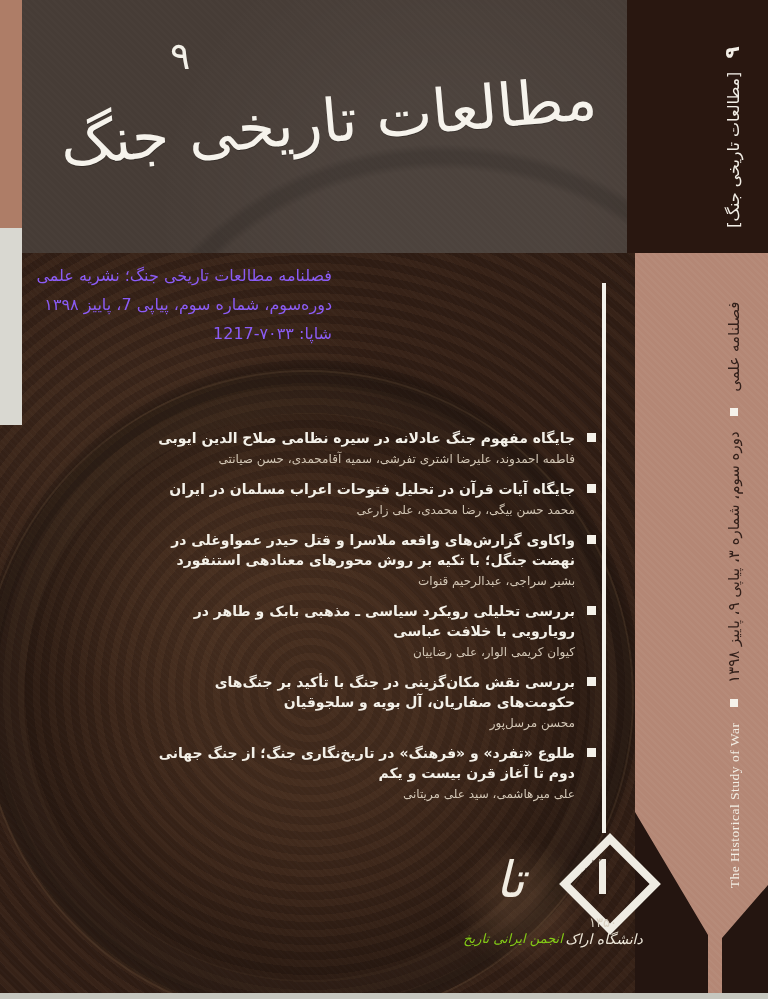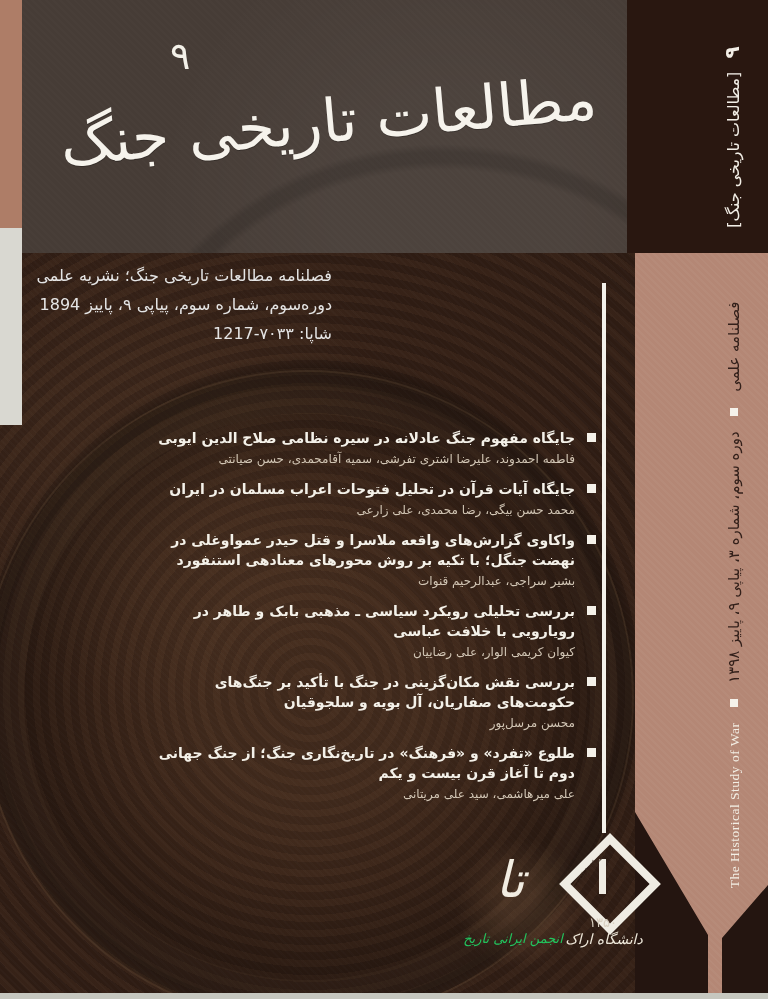--- a/index.html
+++ b/index.html
@@ -47,37 +47,37 @@
   .spine-pink{left:635px;top:253px;width:133px;height:740px;background:#b48775;
     clip-path:polygon(0 0,100% 0,100% 632px,87px 685px,87px 740px,73px 740px,73px 682px,0 559px);
     background-image:repeating-linear-gradient(45deg, rgba(255,255,255,0.03) 0 2px, transparent 2px 5px);}
   .spine-line{left:437px;top:583px;width:600px;height:24px;transform:rotate(-90deg);
     direction:rtl;text-align:center;white-space:nowrap;color:#33201a;font-size:15px;}
   .spine-line .sq{display:inline-block;width:8px;height:8px;background:#f5f2ea;margin:0 11px 2px 11px;vertical-align:middle;}
   .spine-line .en{font-family:"Liberation Serif",serif;font-size:13.5px;color:#f3efe5;letter-spacing:0.5px;}
 
   
   .issue-info{left:28px;top:261px;width:304px;direction:rtl;text-align:right;
-    color:#e5e5e5;font-size:16px;line-height:29px;}
+    color:#8b5cf6;font-size:16px;line-height:29px;}
 
   
   .white-line{left:602px;top:283px;width:4px;height:550px;background:#f3f1ea;}
 
   
   .articles{right:172px;top:428px;width:442px;direction:rtl;}
   .article{position:relative;padding-right:21px;margin-bottom:12px;}
   .article .bullet{position:absolute;right:0;top:5px;width:9px;height:9px;background:#f4f1e9;}
   .article .title{font-size:14px;font-weight:bold;line-height:20px;color:#f4f1e9;}
   .article .authors{font-size:12px;line-height:16px;margin-top:3px;color:#d2c6b5;}
 
   
   .assoc-logo{left:478px;top:846px;width:64px;height:72px;text-align:center;
     font-size:50px;font-style:italic;color:#f2ede2;line-height:68px;}
   .assoc-caption{left:458px;top:931px;width:110px;text-align:center;
-    font-size:13px;font-style:italic;color:#22c55e;direction:rtl;}
+    font-size:13px;font-style:italic;color:#84cc16;direction:rtl;}
   .arak-diamond{left:574px;top:848px;width:56px;height:56px;border:8px solid #efece3;
     transform:rotate(45deg);background:transparent;}
   .arak-bar{left:599px;top:859px;width:7px;height:35px;background:#efece3;}
   .arak-inner-text{left:566px;top:862px;width:52px;transform:rotate(-45deg);
     font-size:6.5px;color:#3a2a1f;text-align:center;direction:rtl;}
   .arak-year{left:584px;top:915px;width:38px;text-align:center;font-size:13px;color:#d8cfc0;}
   .arak-caption{left:558px;top:931px;width:92px;text-align:center;
     font-size:14px;font-style:italic;color:#efe9db;direction:rtl;}
 
   
@@ -110,21 +110,21 @@
   <div class="abs spine-line">
     <span>فصلنامه علمی</span>
     <span class="sq"></span>
     <span>دوره سوم، شماره ۳، پیاپی ۹، پاییز ۱۳۹۸</span>
     <span class="sq"></span>
     <span class="en">The Historical Study of War</span>
   </div>
 
   <div class="abs issue-info">
     <div>فصلنامه مطالعات تاریخی جنگ؛ نشریه علمی</div>
-    <div>دوره‌سوم، شماره سوم، پیاپی ۹، پاییز 1894</div>
+    <div>دوره‌سوم، شماره سوم، پیاپی 7، پاییز ۱۳۹۸</div>
     <div>
       <span>شاپا:</span>
       <span dir="ltr">1217-۷۰۳۳</span>
     </div>
   </div>
 
   <div class="abs white-line"></div>
 
   <div class="abs assoc-logo">تا</div>
 

